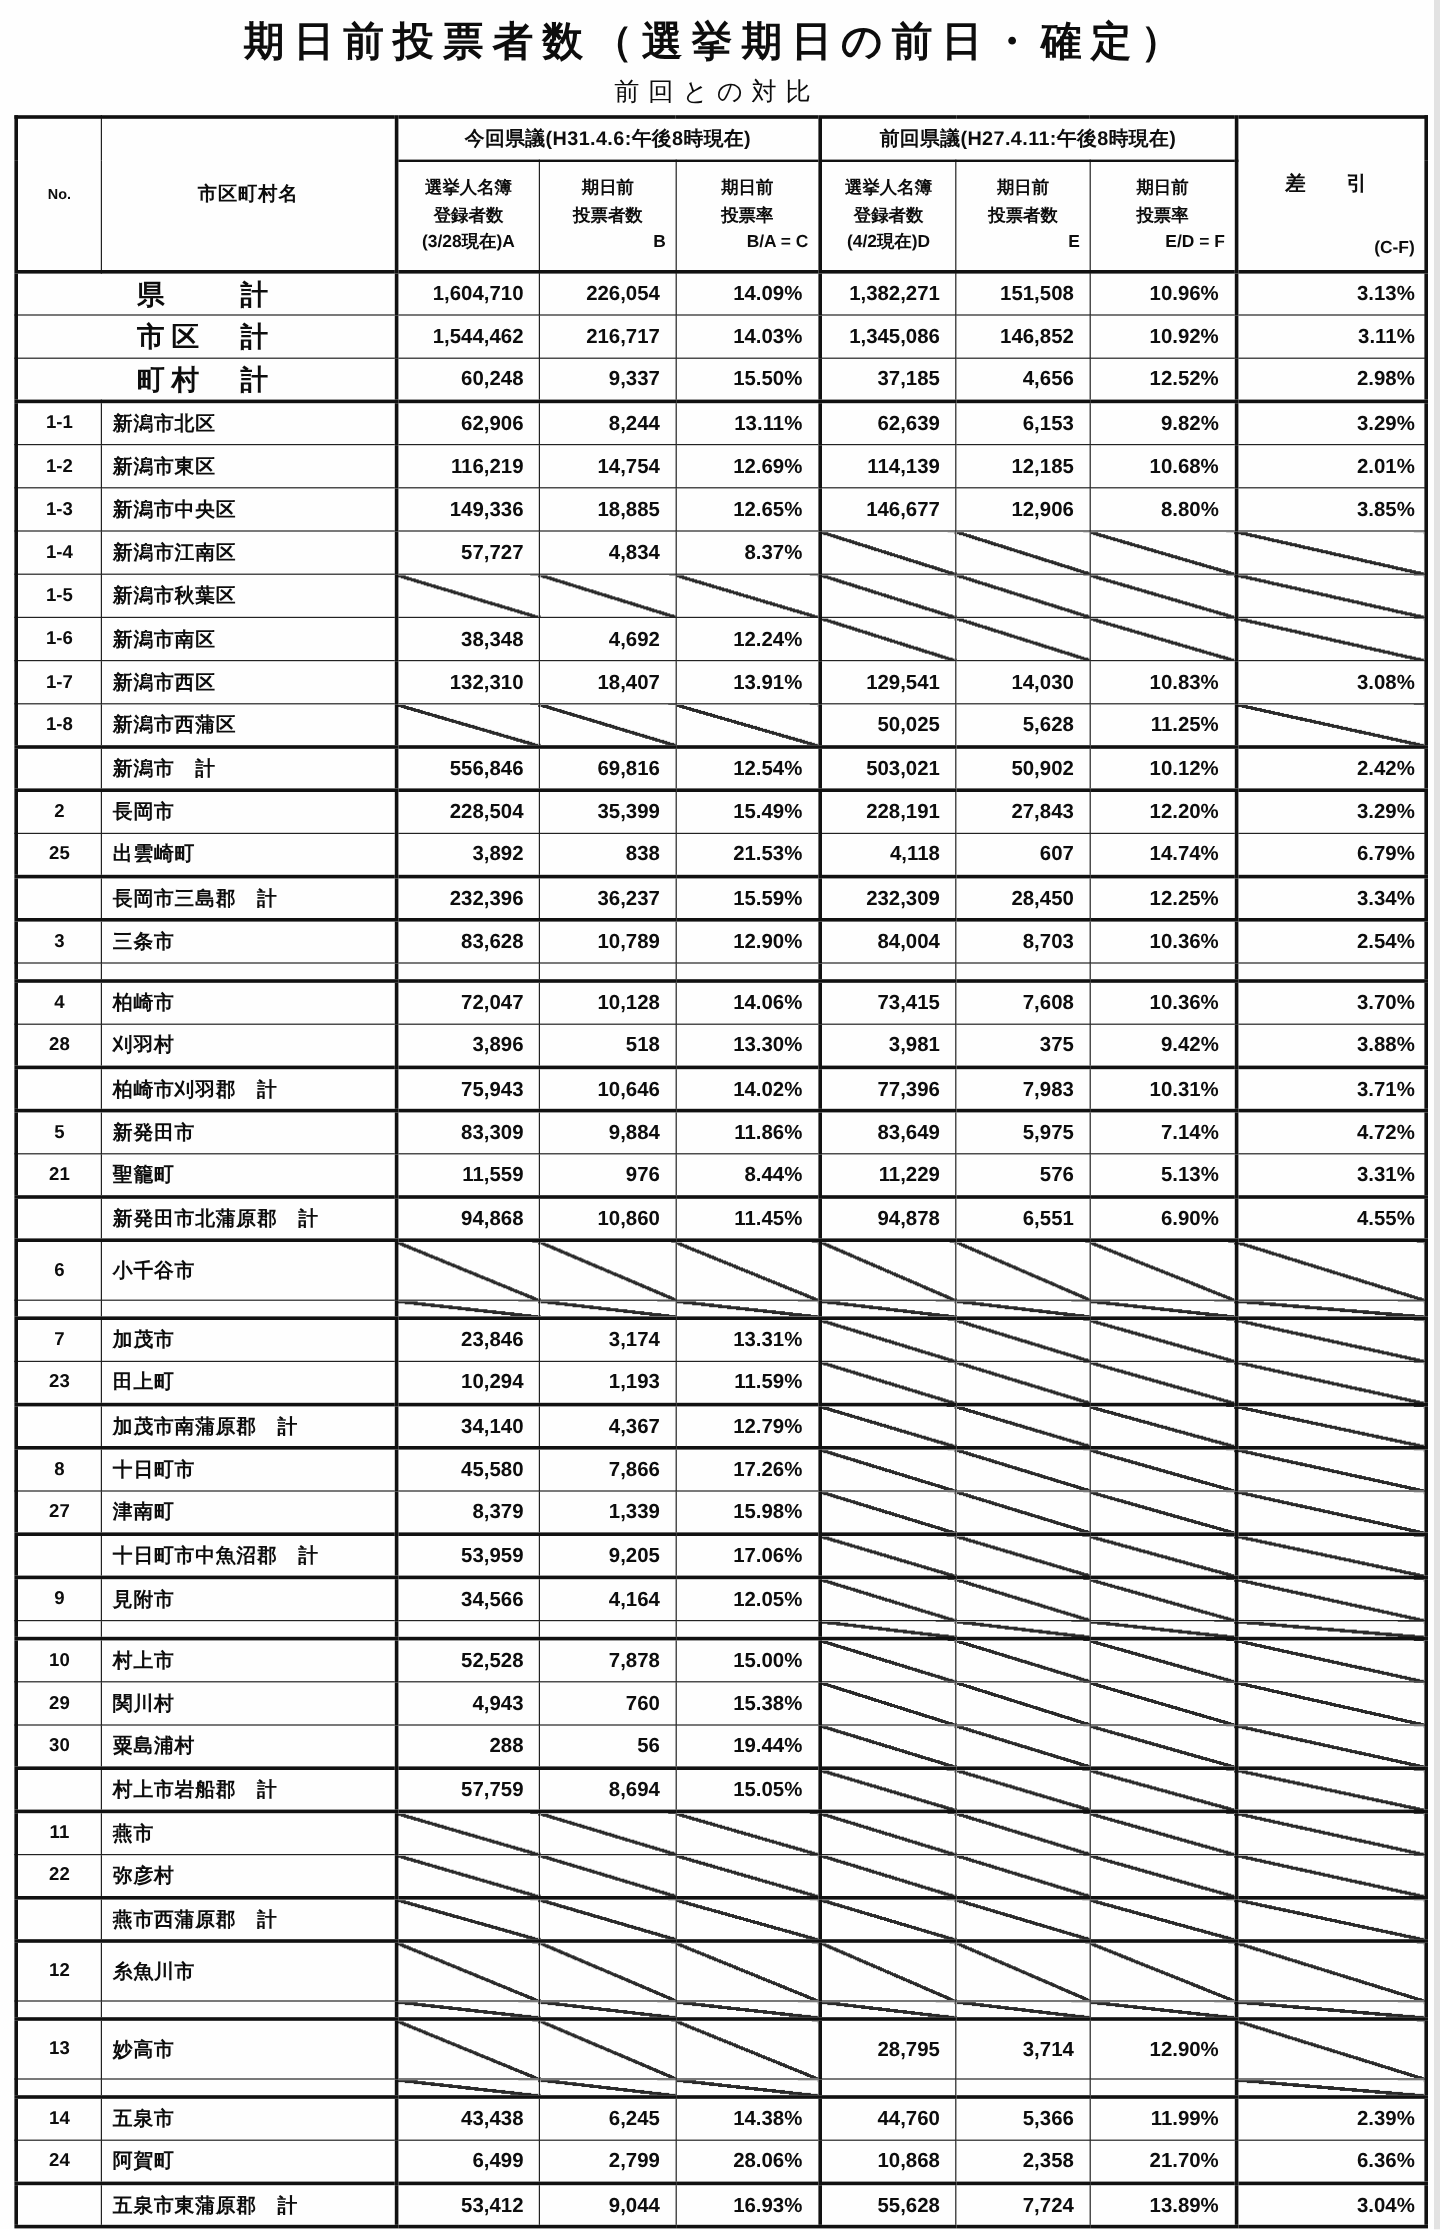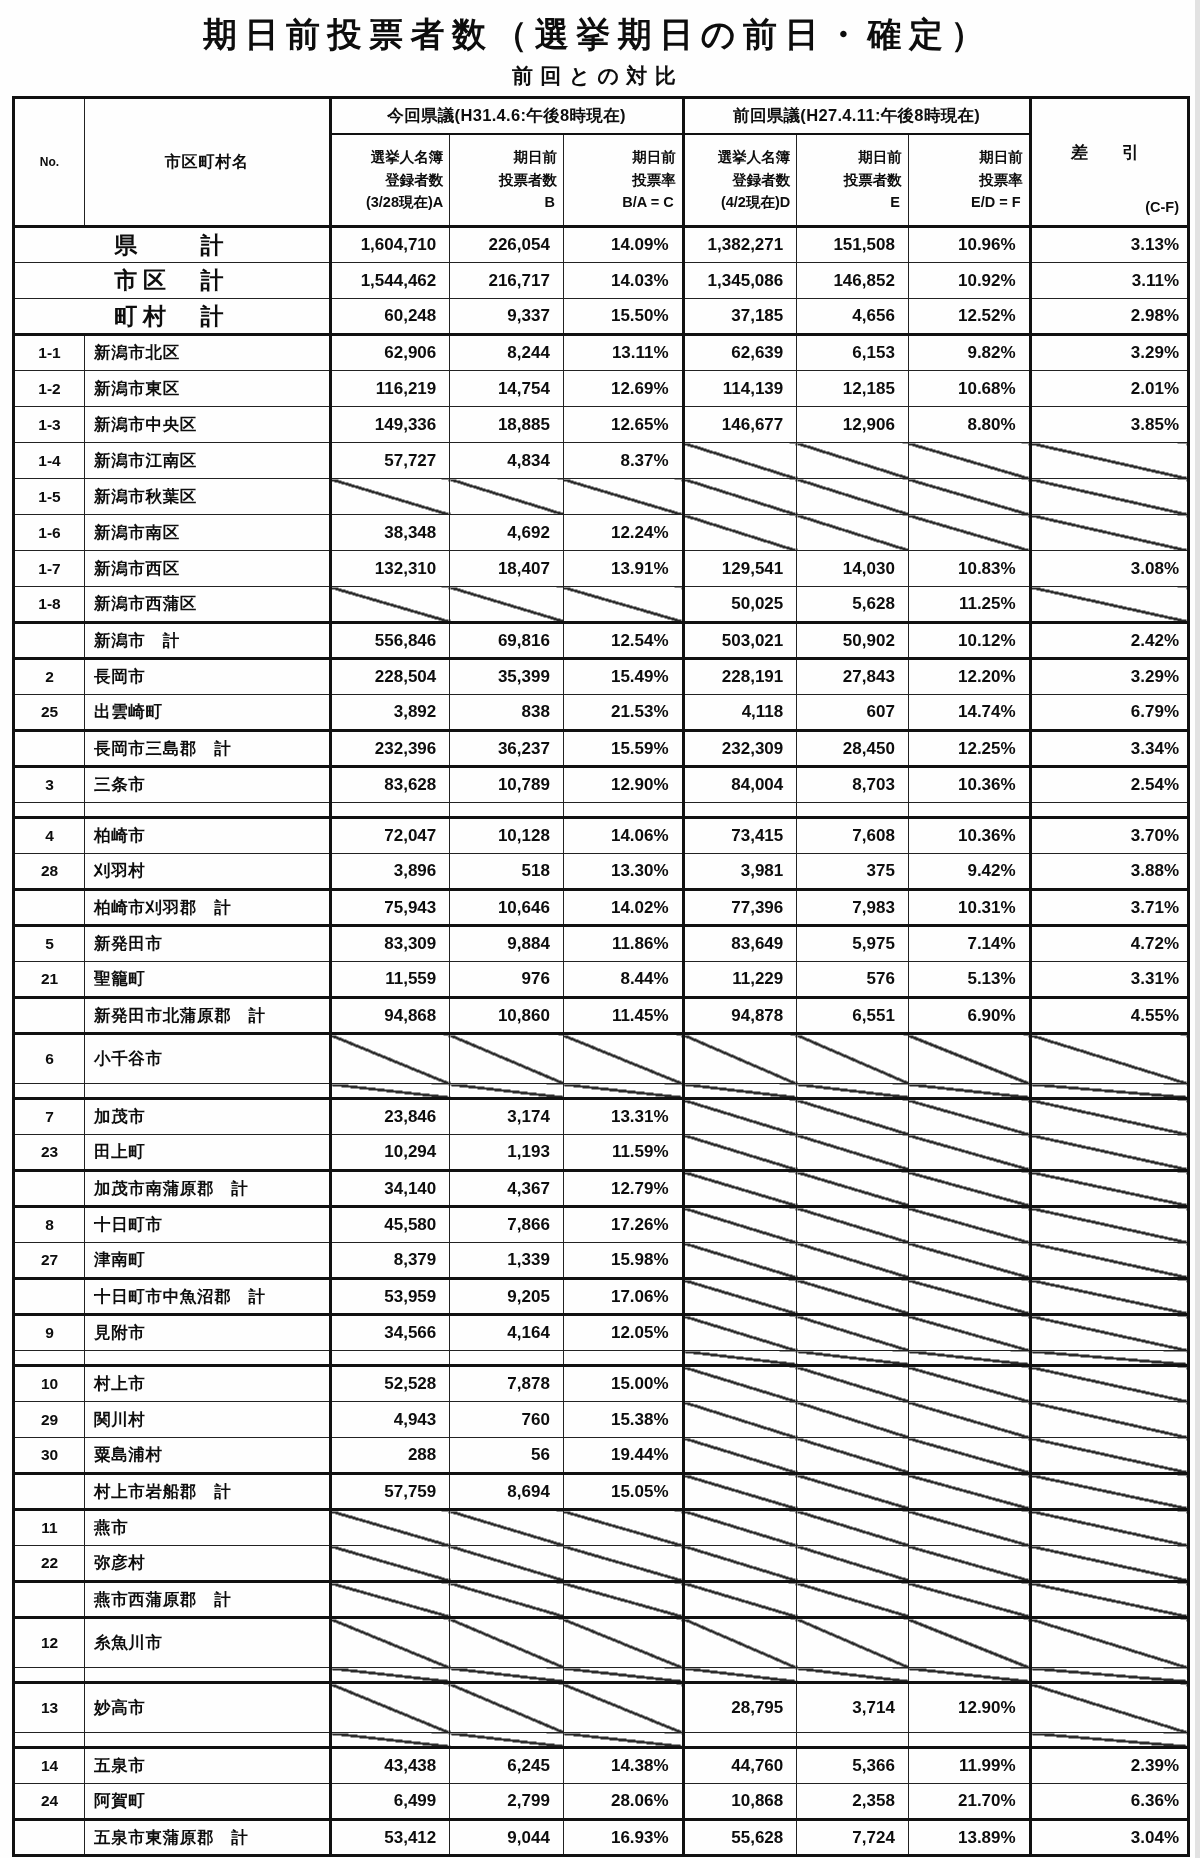--- a/index.html
+++ b/index.html
@@ -9,42 +9,42 @@
     color:#0d0d0d;
     -webkit-font-smoothing:antialiased;
   }
   .page{width:1200px;height:1858px;background:#fefefe;overflow:hidden;
         border-right:5px solid #e2e2e2;box-sizing:border-box;}
   .title{
     text-align:center;font-size:34px;font-weight:bold;
     letter-spacing:0.22em;padding-top:12px;white-space:nowrap;
   }
   .subtitle{
-    text-align:center;font-size:21px;font-weight:bold;
+    text-align:center;font-size:21px;font-weight:normal;
     letter-spacing:0.35em;margin-top:4px;margin-bottom:6px;
   }
   table.main{
     border-collapse:collapse;table-layout:fixed;
     margin:0 auto 0 12px;width:1178px;
     border:3px solid #111;
   }
   th,td{
     border:1px solid #222;
     padding:0 6px;
     overflow:hidden;white-space:nowrap;
     font-weight:600;
   }
   
   .vthick{border-left:3px solid #111 !important;}
   
   thead th{text-align:center;vertical-align:middle;}
   thead{border-bottom:3px solid #111;}
   th.grp{font-size:16.5px;height:34px;border-bottom:2px solid #111;letter-spacing:0.02em;}
   th.sub{height:86px;vertical-align:middle;padding:2px 6px;}
-  th.sub .l{font-size:14.5px;line-height:1.55;text-align:right;}
+  th.sub .l{font-size:14.5px;line-height:1.55;text-align:center;}
   th.sub .letter{font-size:14.5px;line-height:1.55;text-align:right;padding-right:2px;}
   th.c-no{font-size:12px;}
   th.c-name{font-size:16px;letter-spacing:0.05em;}
   th.c-diff{vertical-align:top;padding:0;}
   .diff-wrap{display:flex;flex-direction:column;height:120px;padding:0 8px;box-sizing:border-box;}
   .diff-main{font-size:17px;letter-spacing:0.5em;margin-top:42px;text-align:center;}
   .diff-sub{margin-top:auto;text-align:right;font-size:14.5px;padding-bottom:4px;}
   
   tbody tr{height:36px;}
   tbody tr.tall{height:50px;}

